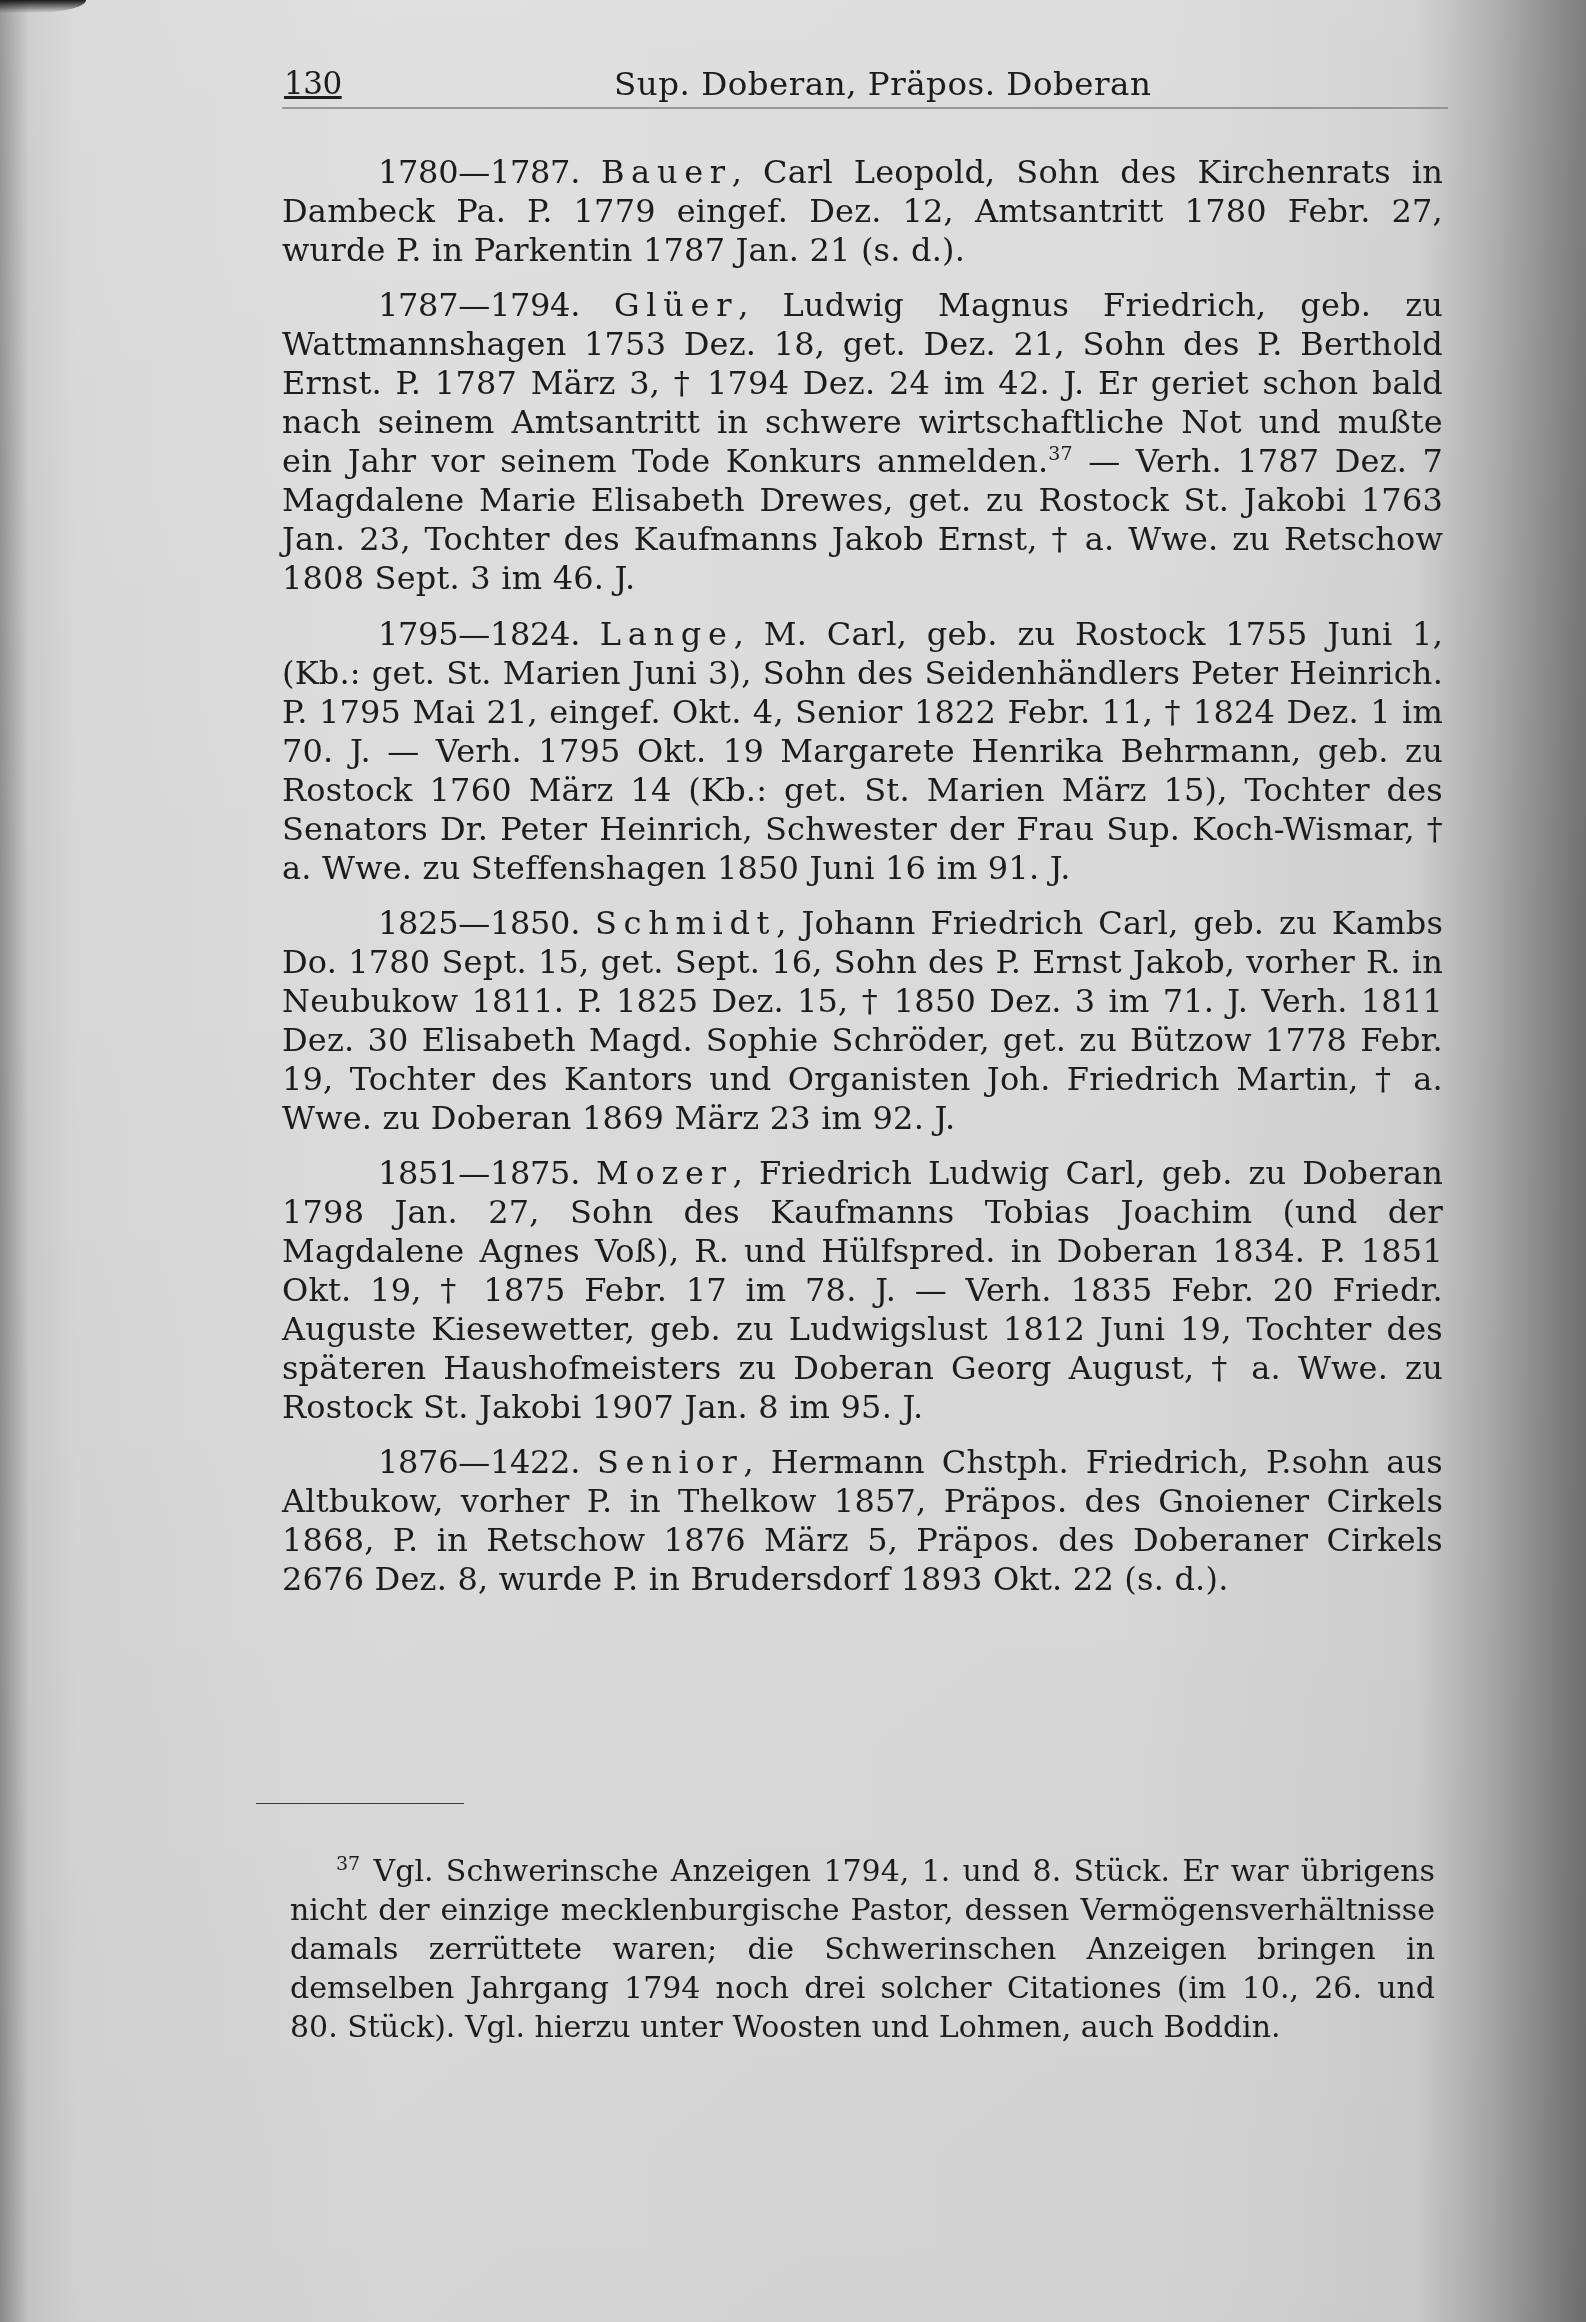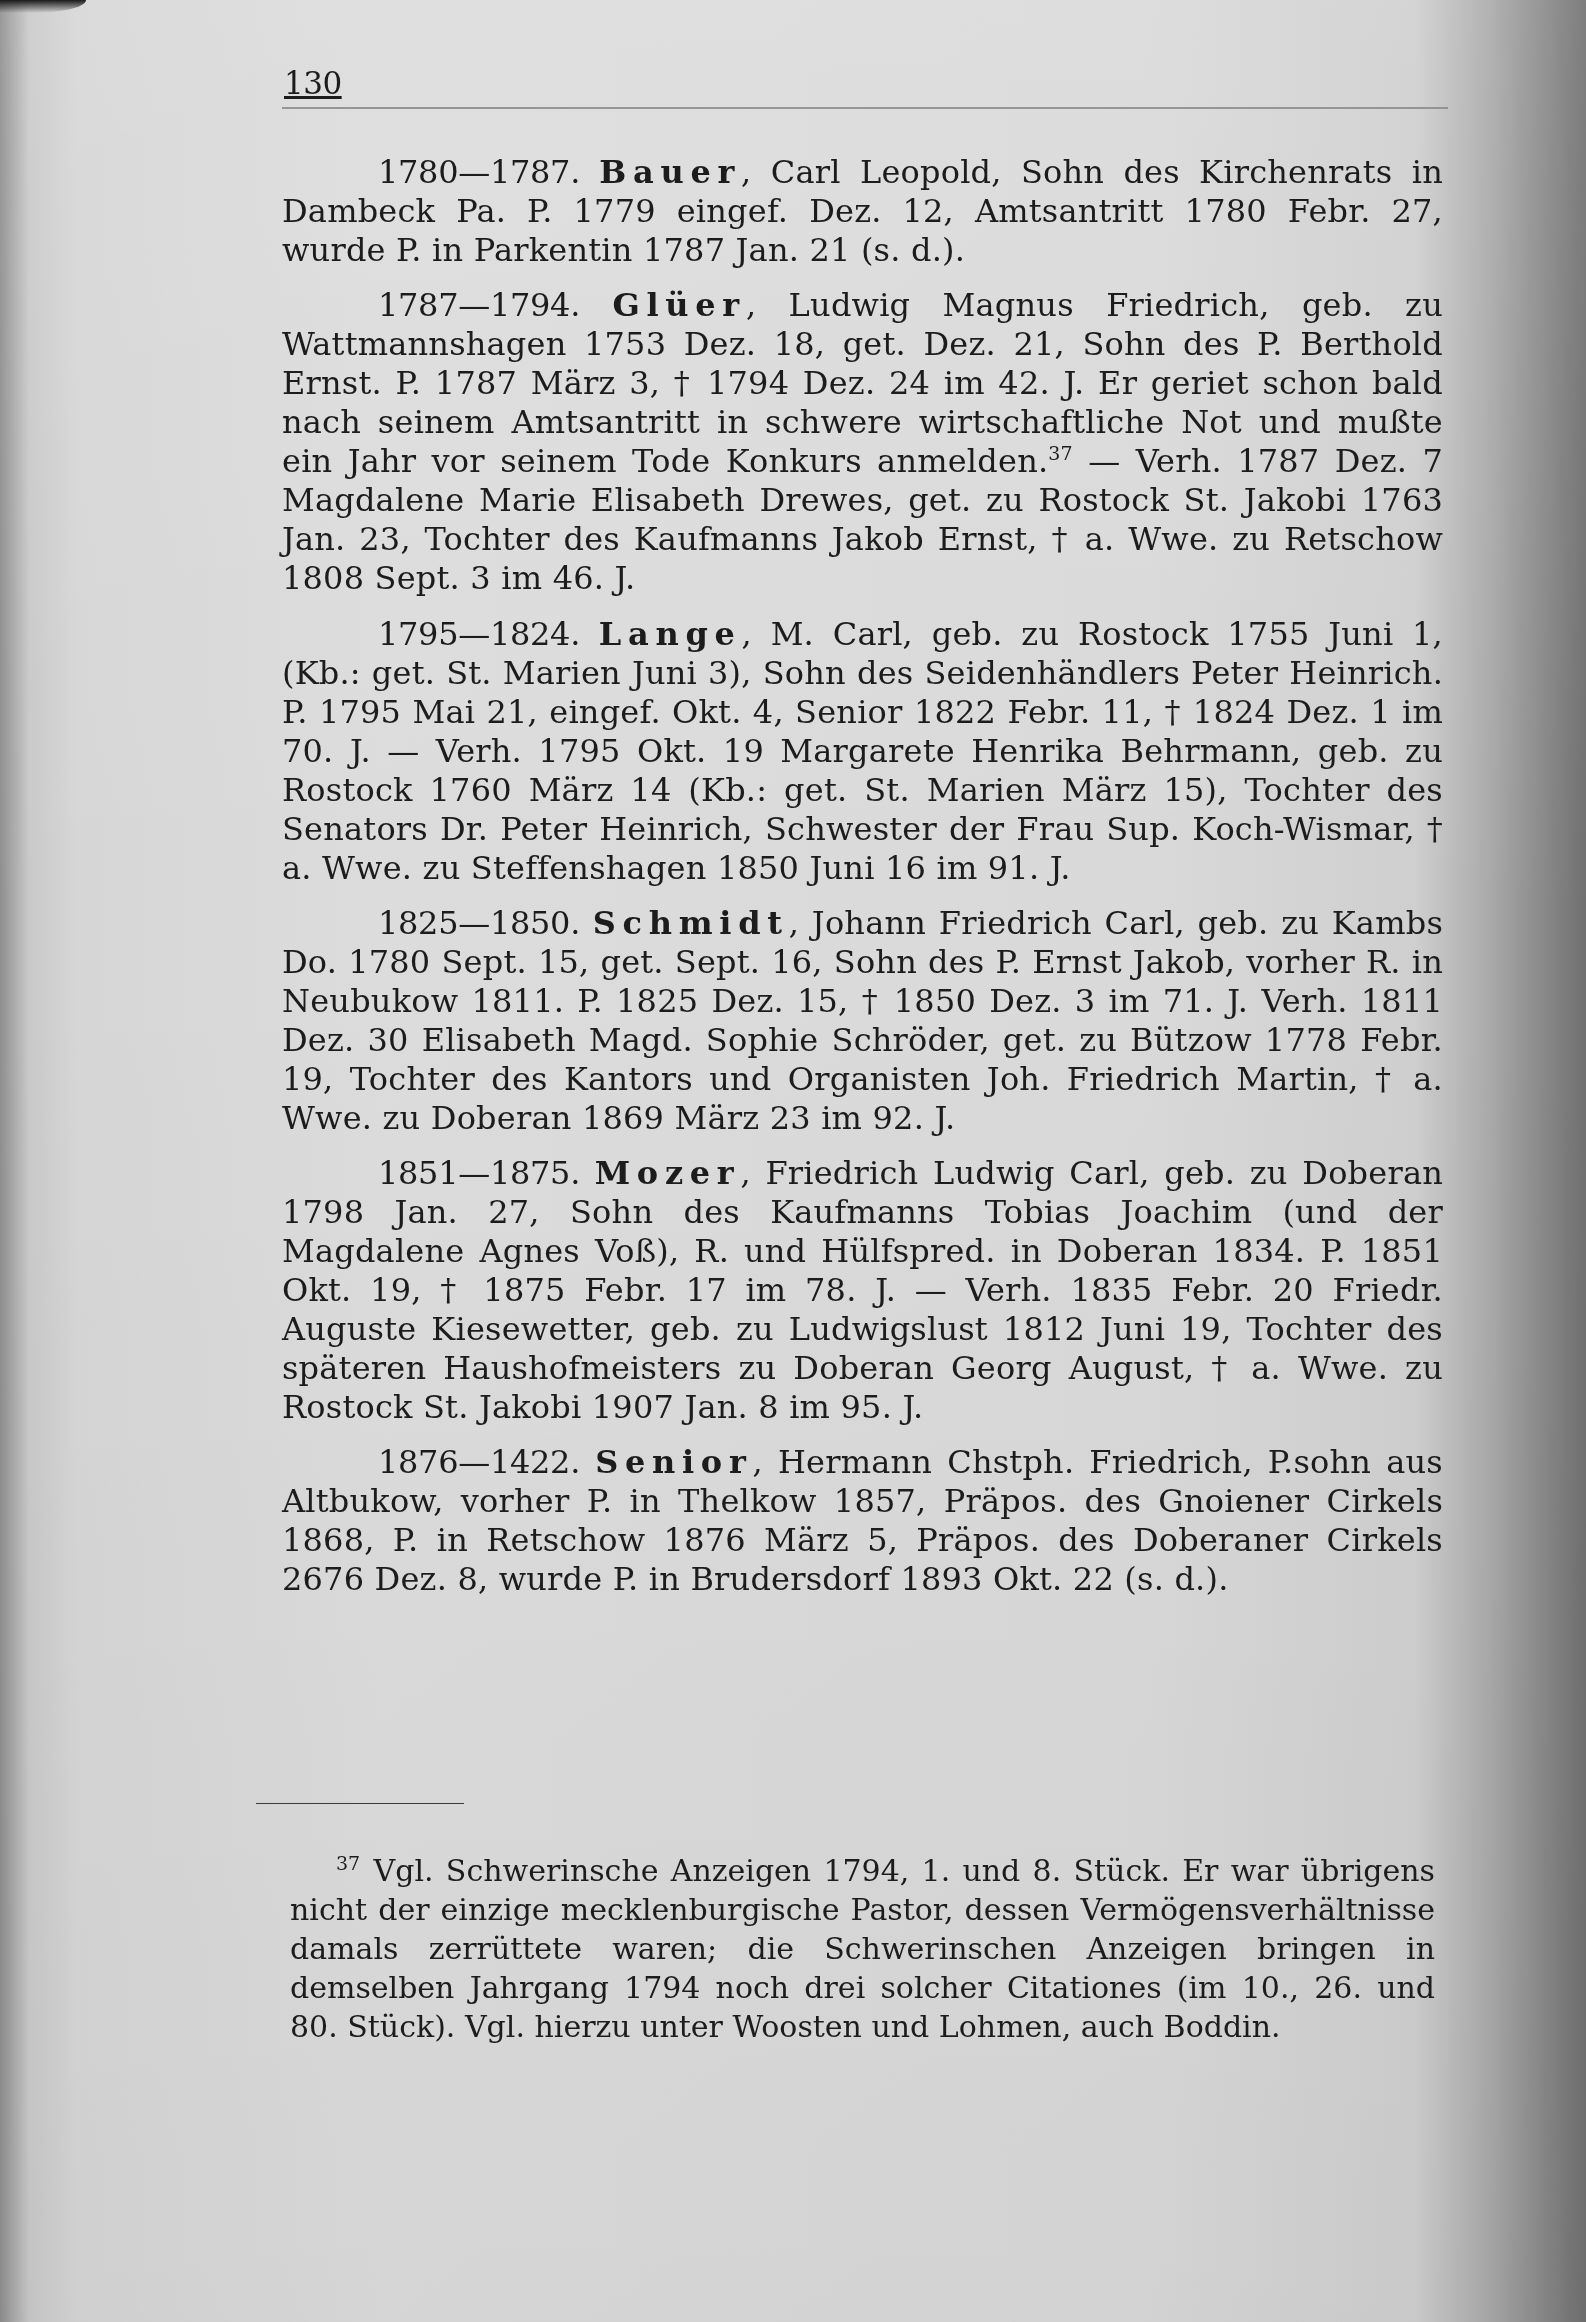--- a/index.html
+++ b/index.html
@@ -71,21 +71,21 @@
     text-align: justify;
     letter-spacing: 0.2px;
   }
   .entry {
     margin: 0 0 16.3px 0;
     text-indent: 96px;
   }
   .entry .years { letter-spacing: -0.3px; }
   .entry .surname {
     letter-spacing: 6.7px;
-    font-weight: bold;
+    font-weight: normal;
   }
   sup.fn-ref {
     font-size: 19px;
     line-height: 0;
     vertical-align: super;
   }
   .footnote-rule {
     position: absolute;
     left: 256px;
     top: 1803px;
@@ -114,20 +114,21 @@
   }
 </style>
 </head>
 <body>
 
 <div class="page-shade"></div>
 <div class="corner-shadow"></div>
 
 <header class="running-head">
   <span class="page-number">130</span>
+  <span class="running-title">Sup. Doberan, Präpos. Doberan</span>
 </header>
 <div class="head-rule"></div>
 
 <main class="body-text">
   <p class="entry"><span class="years">1780—1787.</span> <span class="surname">Bauer</span><span>, Carl Leopold, Sohn des Kirchenrats in Dambeck Pa. P. 1779 eingef. Dez. 12, Amtsantritt 1780 Febr. 27, wurde P. in Parkentin 1787 Jan. 21 (s. d.).</span></p>
 
   <p class="entry"><span class="years">1787—1794.</span> <span class="surname">Glüer</span><span>, Ludwig Magnus Friedrich, geb. zu Wattmannshagen 1753 Dez. 18, get. Dez. 21, Sohn des P. Bert­hold Ernst. P. 1787 März 3, † 1794 Dez. 24 im 42. J. Er geriet schon bald nach seinem Amtsantritt in schwere wirtschaftliche Not und mußte ein Jahr vor seinem Tode Konkurs anmelden.</span><sup class="fn-ref">37</sup><span> — Verh. 1787 Dez. 7 Magdalene Marie Elisabeth Drewes, get. zu Rostock St. Jakobi 1763 Jan. 23, Tochter des Kaufmanns Jakob Ernst, † a. Wwe. zu Retschow 1808 Sept. 3 im 46. J.</span></p>
 
   <p class="entry"><span class="years">1795—1824.</span> <span class="surname">Lange</span><span>, M. Carl, geb. zu Rostock 1755 Juni 1, (Kb.: get. St. Marien Juni 3), Sohn des Seidenhändlers Peter Heinrich. P. 1795 Mai 21, eingef. Okt. 4, Senior 1822 Febr. 11, † 1824 Dez. 1 im 70. J. — Verh. 1795 Okt. 19 Margarete Henrika Behrmann, geb. zu Rostock 1760 März 14 (Kb.: get. St. Marien März 15), Tochter des Senators Dr. Peter Heinrich, Schwester der Frau Sup. Koch-Wismar, † a. Wwe. zu Steffenshagen 1850 Juni 16 im 91. J.</span></p>
 

